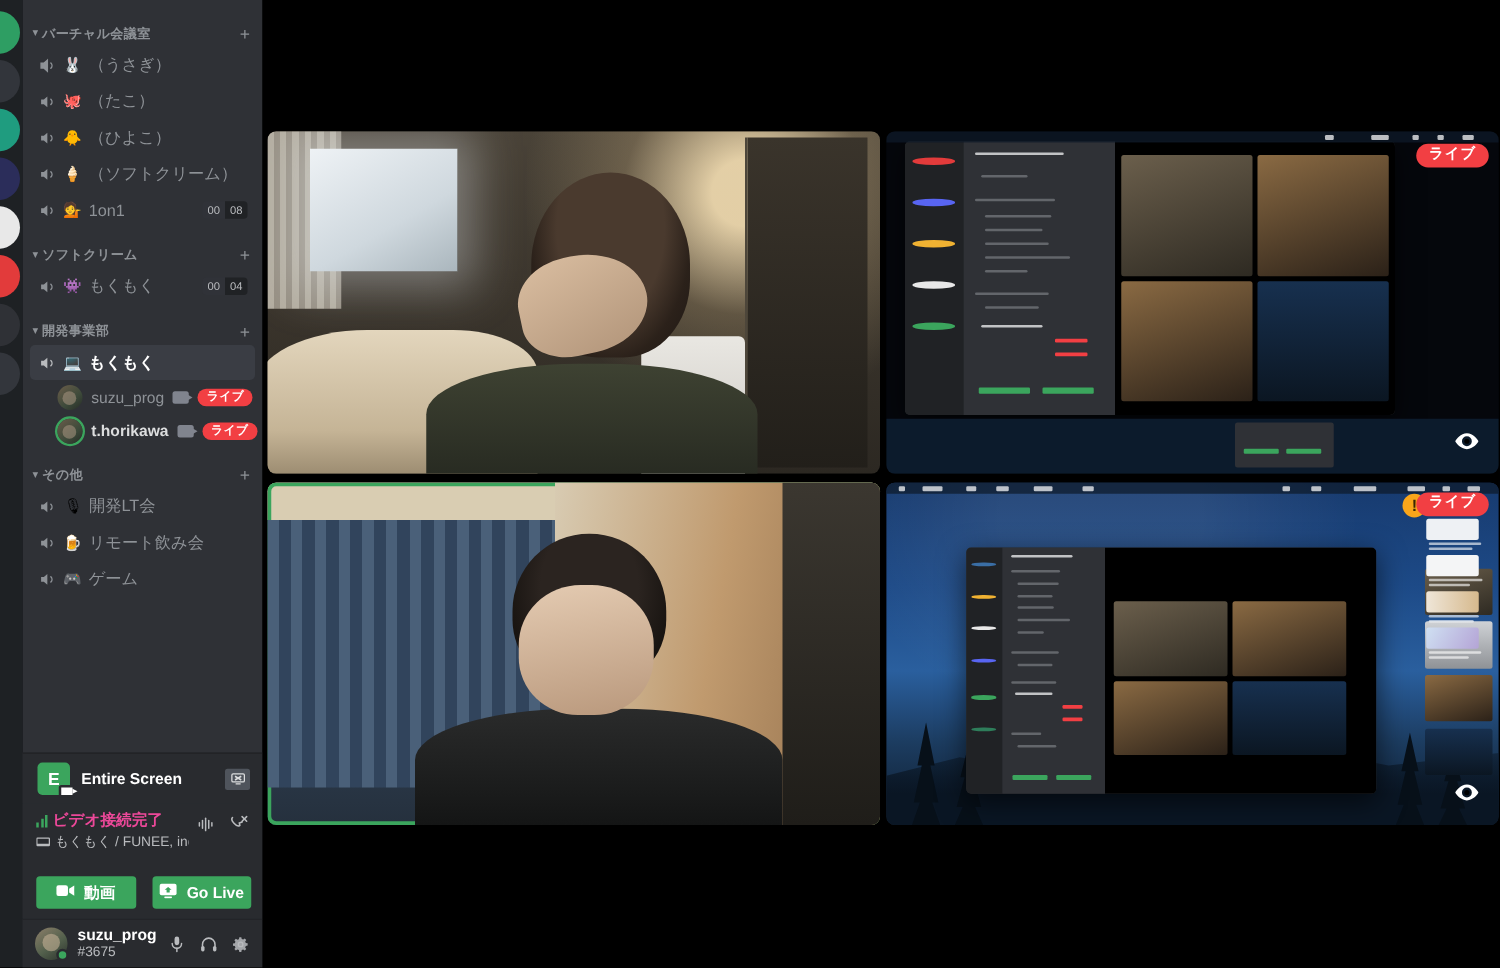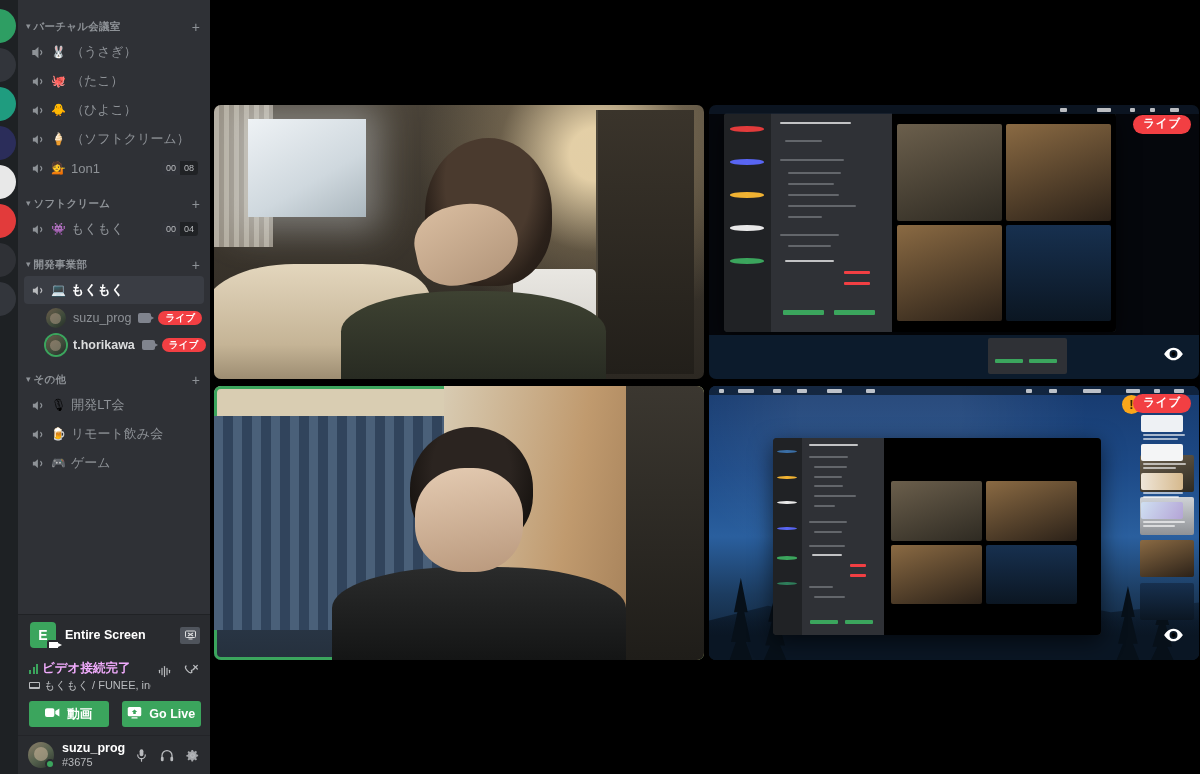--- a/index.html
+++ b/index.html
@@ -146,38 +146,38 @@
   .stop-share-btn {
     width: 20px; height: 17px; border-radius: 2px; background: #4f545c;
     color: #dcddde; font-size: 10px; display:flex; align-items:center;
     justify-content:center; cursor: pointer; flex: 0 0 20px;
   }
 
   .voice-panel { background: #292b2f; padding: 6px 9px 8px 11px; }
   .voice-top { display: flex; align-items: flex-start; }
   .voice-info { flex: 1 1 auto; min-width: 0; }
   .voice-status {
-    color: #f0abfc; font-size: 12.5px; font-weight: bold;
+    color: #ec4899; font-size: 12.5px; font-weight: bold;
     display: flex; align-items: center; gap: 4px; line-height: 1.25;
   }
   .bars { display: inline-flex; align-items: flex-end; gap: 1.5px; height: 10px; }
   .bars i { display:block; width: 2px; background: #3ba55d; }
   .bars i:nth-child(1){ height:4px } .bars i:nth-child(2){ height:7px } .bars i:nth-child(3){ height:10px }
   .voice-sub {
     color: #b9bbbe; font-size: 11px; display: flex; align-items: center; gap: 4px;
     margin-top: 1px; white-space: nowrap; overflow: hidden;
   }
   .laptop-ico {
     width: 11px; height: 7px; border: 1.2px solid #b9bbbe; border-radius: 1px;
     border-bottom-width: 2.5px; flex: 0 0 11px;
   }
   .voice-actions { display: flex; align-items: center; gap: 11px; padding: 2px 2px 0 6px; }
   .voice-actions .ico { color: #b9bbbe; cursor: pointer; display:flex; }
 
-  .voice-buttons { display: flex; gap: 13px; margin-top: 8px; }
+  .voice-buttons { display: flex; gap: 13px; margin-top: 20px; }
   .vbtn {
     flex: 1 1 0; height: 26px; border-radius: 3px; background: #3ba55d;
     color: #fff; font-size: 12.5px; font-weight: bold;
     display: flex; align-items: center; justify-content: center; gap: 7px;
     cursor: pointer;
   }
 
   .user-panel {
     height: 39px; background: #292b2f; display: flex; align-items: center;
     padding: 0 8px 0 10px; gap: 8px; border-top: 1px solid #232428;

